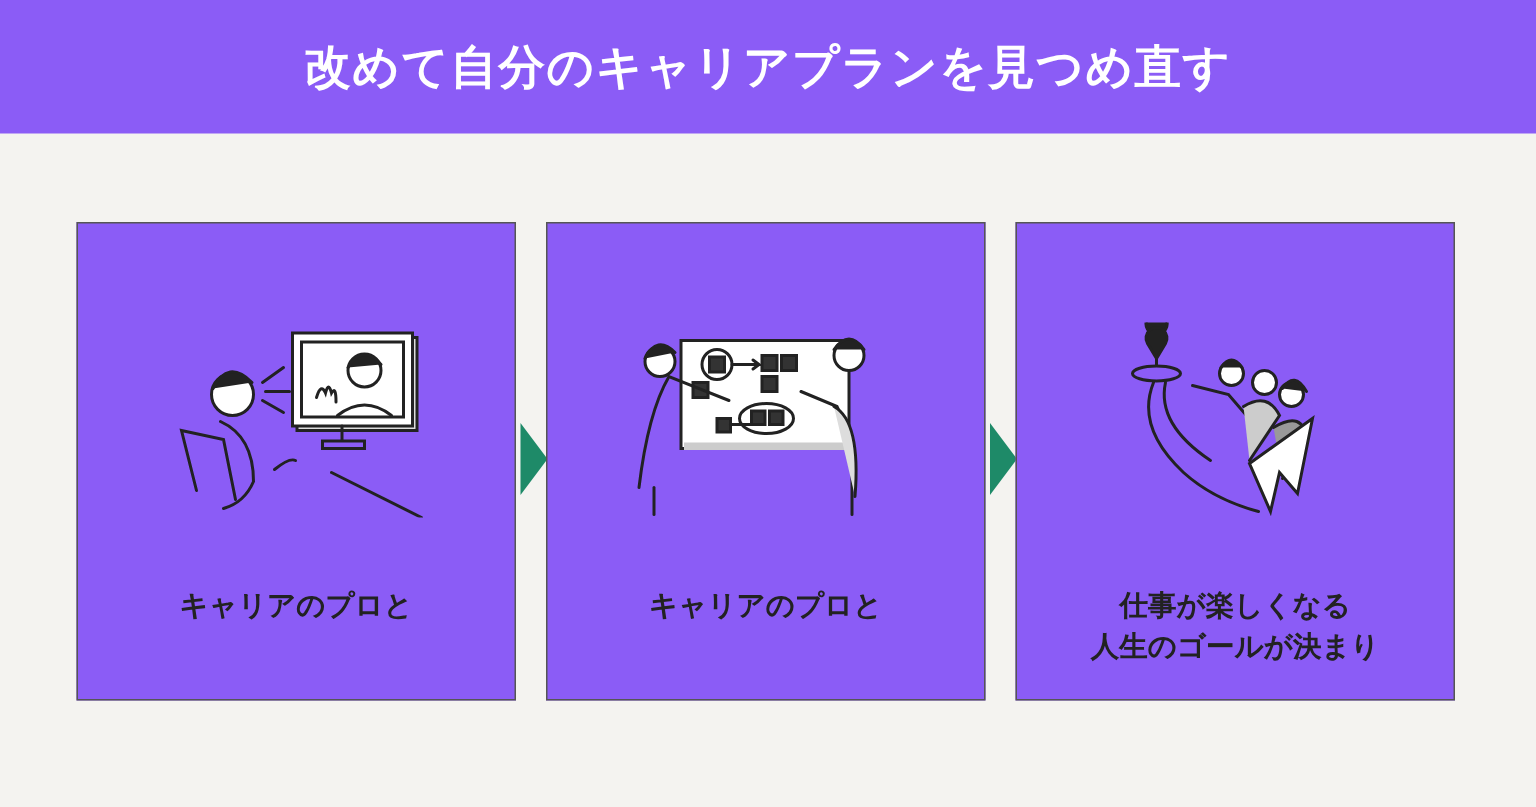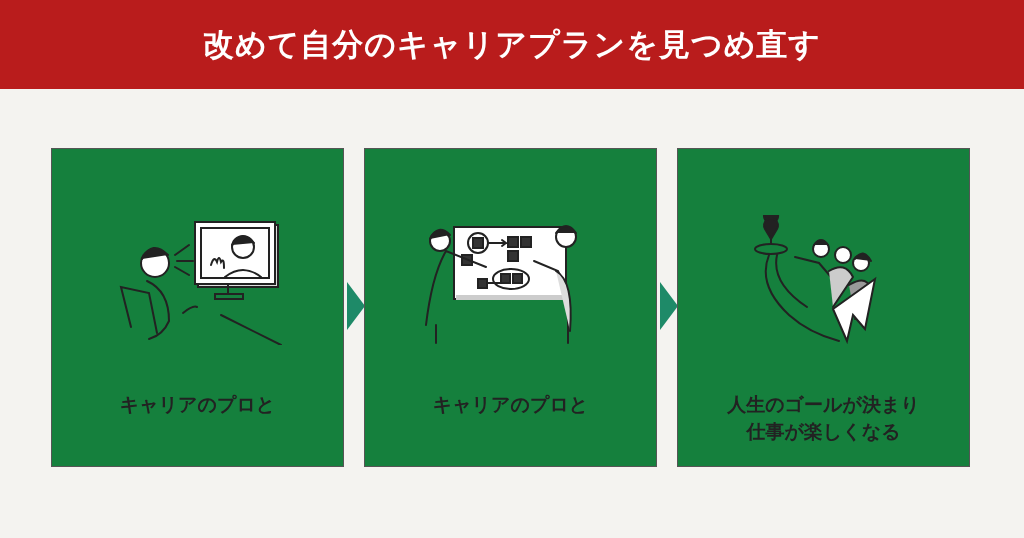--- a/index.html
+++ b/index.html
@@ -4,29 +4,29 @@
 <style>
   html, body { margin: 0; padding: 0; }
   body {
     width: 1024px; height: 538px; overflow: hidden;
     background: #f4f3f0;
     font-family: "DejaVu Sans", "Liberation Sans", sans-serif;
     position: relative;
   }
   .header {
     position: absolute; left: 0; top: 0; width: 1024px; height: 89px;
-    background: #b91c1c;
+    background: #8b5cf6;
     display: flex; align-items: center; justify-content: center;
   }
   .header-title {
     color: #ffffff; font-size: 31px; font-weight: bold; letter-spacing: 1px;
   }
   .card {
     position: absolute; top: 148px; width: 293px; height: 319px;
-    background: #15803d; border: 1.5px solid #555555; box-sizing: border-box;
+    background: #8b5cf6; border: 1.5px solid #555555; box-sizing: border-box;
   }
   .card-1 { left: 51px; }
   .card-2 { left: 364px; }
   .card-3 { left: 677px; }
   .illus {
     position: absolute; left: 50%; top: 66px; transform: translateX(-50%);
     width: 190px; height: 130px;
   }
   .card-text {
     position: absolute; left: 0; right: 0; top: 242px;
@@ -116,16 +116,16 @@
     <path d="M85 30 q7 -10 14 0" fill="#222"></path>
     <path d="M66 42 l24 6 l12 14"></path>
     <circle cx="114" cy="40" r="8" fill="#fff"></circle>
     <path d="M100 56 q16 -10 24 6 l-20 30" fill="#ccc"></path>
     <circle cx="132" cy="48" r="8" fill="#fff"></circle>
     <path d="M126 44 q8 -12 16 2" fill="#222"></path>
     <path d="M120 70 q20 -12 22 8 l-16 26" fill="#999"></path>
     <path d="M104 94 l42 -30 l-10 50 l-12 -14 l-6 26z" fill="#fff"></path>
   </svg>
   <div class="card-text">
+    <div>仕事が楽しくなる</div>
     <div>人生のゴールが決まり</div>
-    <div>仕事が楽しくなる</div>
   </div>
 </div>
 
 </body></html>

